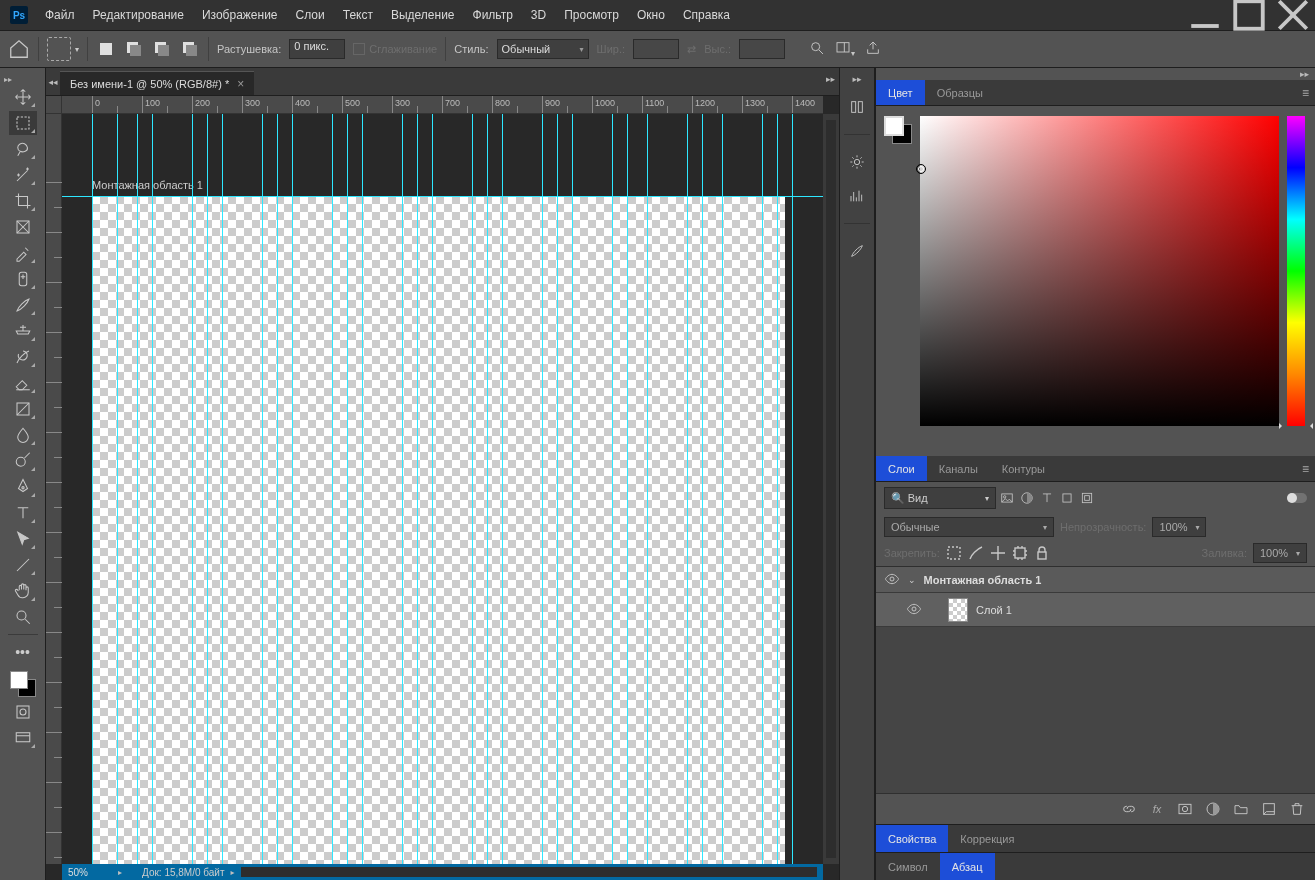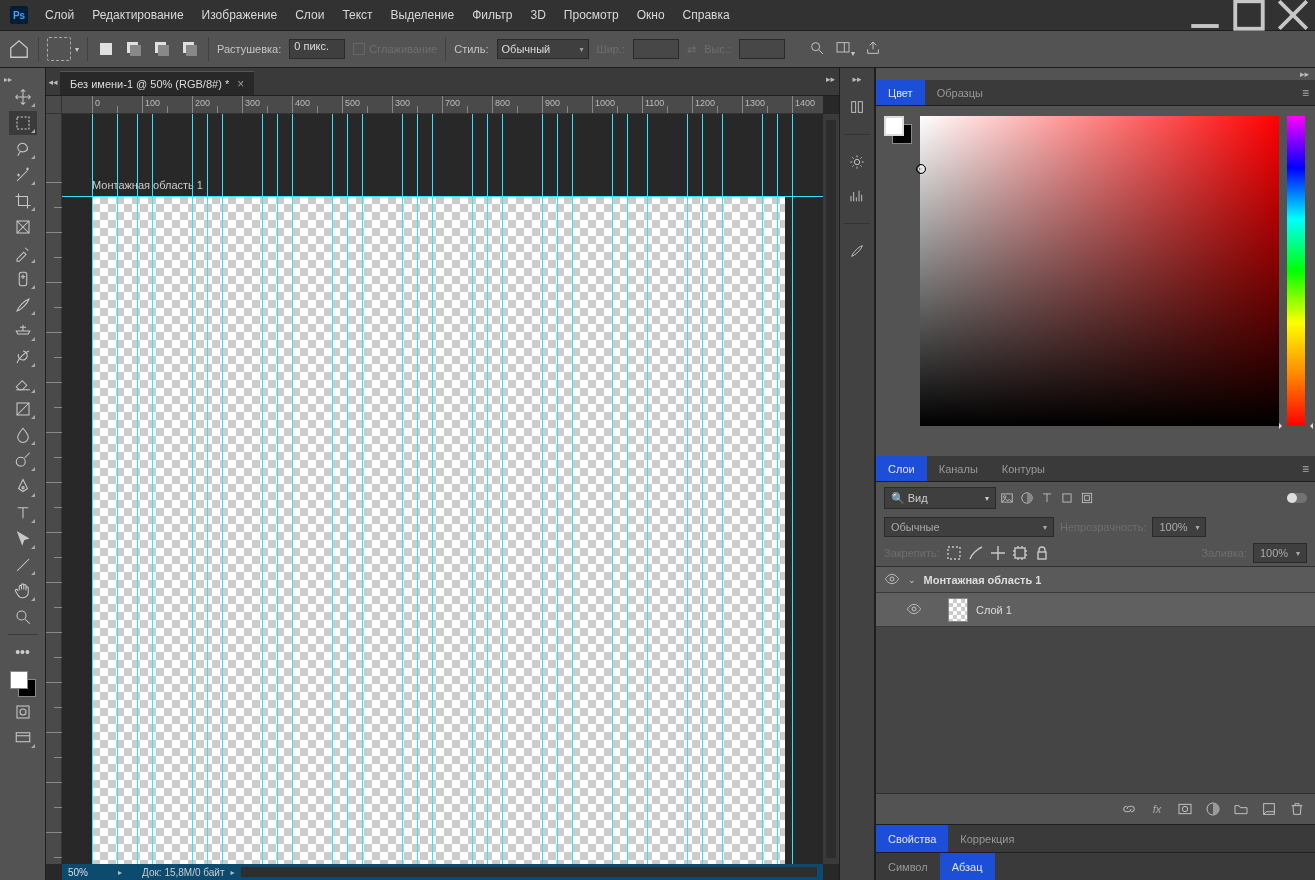--- a/index.html
+++ b/index.html
@@ -66,21 +66,21 @@
   background-image:
     linear-gradient(45deg,#ccc 25%,transparent 25%),
     linear-gradient(-45deg,#ccc 25%,transparent 25%),
     linear-gradient(45deg,transparent 75%,#ccc 75%),
     linear-gradient(-45deg,transparent 75%,#ccc 75%);
   background-size:16px 16px;
   background-position:0 0,0 8px,8px -8px,-8px 0;
 }
 .guide { position:absolute; width:1px; background:#2ee7ff; top:0; bottom:0;}
 .guide.h { height:1px; width:auto; left:0; right:0;}
-.scroll-h { position:absolute; bottom:0; left:16px; right:16px; height:16px; background:#0c4a6e; display:flex; align-items:center;}
+.scroll-h { position:absolute; bottom:0; left:16px; right:16px; height:16px; background:#0369a1; display:flex; align-items:center;}
 .scroll-h .zoom { width:56px; font-size:10px; color:#ddd; padding-left:6px;}
 .scroll-h .docinfo { font-size:10px; color:#ccc; padding-left:20px;}
 .scroll-h .track { flex:1; height:10px; background:#2d2d2d; margin:0 6px; position:relative;}
 .scroll-v { position:absolute; right:0; top:18px; bottom:16px; width:16px; background:#3a3a3a;}
 .scroll-v .track { position:absolute; top:6px; bottom:6px; left:3px; right:3px; background:#2d2d2d;}
 
 
 .minicol { width:36px; background:#424242; border-left:1px solid #1e1e1e; border-right:1px solid #1e1e1e; display:flex; flex-direction:column; align-items:center; padding-top:6px; gap:12px;}
 .minicol .coll { height:10px; font-size:9px; color:#bbb;}
 .minicol .mi { width:22px; height:22px; display:flex; align-items:center; justify-content:center;}
@@ -144,21 +144,21 @@
 
 
 svg { stroke:#c8c8c8; fill:none; stroke-width:1.4; }
 </style>
 </head>
 <body>
 
 <div class="titlebar">
   <div class="ps-logo">Ps</div>
   <div class="menu">
-    <span>Слой</span>
+    <span>Файл</span>
     <span>Редактирование</span>
     <span>Изображение</span>
     <span>Слои</span>
     <span>Текст</span>
     <span>Выделение</span>
     <span>Фильтр</span>
     <span>3D</span>
     <span>Просмотр</span>
     <span>Окно</span>
     <span>Справка</span>

